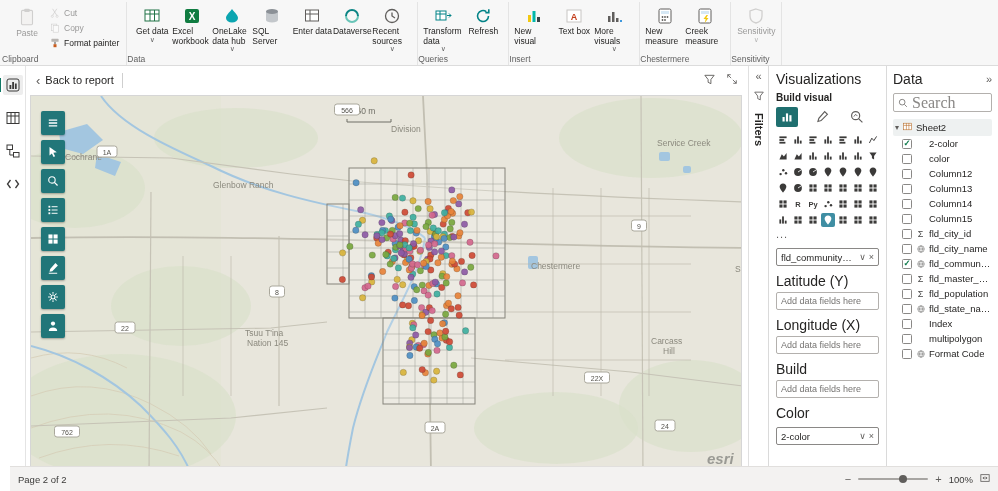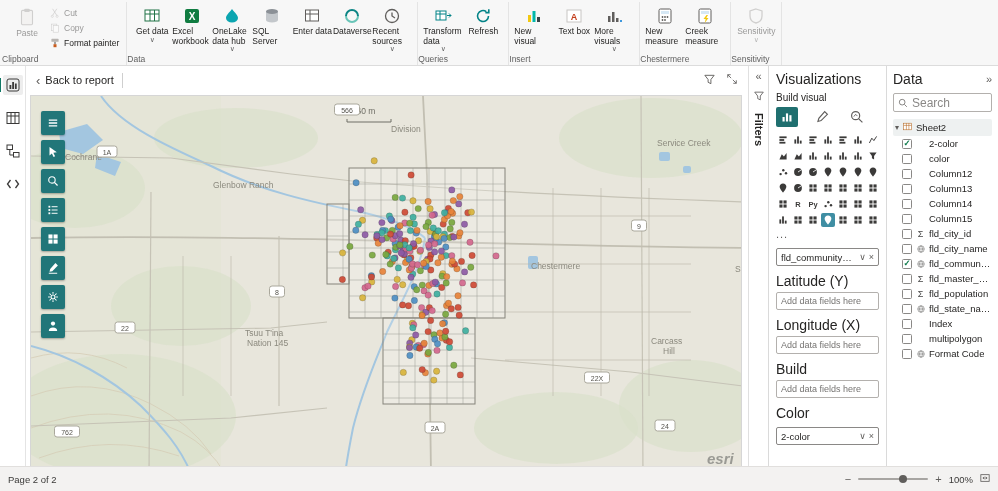--- a/index.html
+++ b/index.html
@@ -46,21 +46,21 @@
   .filters-strip{position:absolute;right:230px;top:66px;bottom:15px;width:20px;background:#fff;border-left:1px solid #e0e0e0;
     display:flex;flex-direction:column;align-items:center;padding-top:5px;gap:9px}
   .fs-collapse{font-size:11px;color:#605e5c;cursor:pointer;line-height:10px}
   .fs-title{writing-mode:vertical-rl;font-size:11px;font-weight:bold;color:#252423}
 
   
   .viz-panel{position:absolute;right:112px;top:66px;bottom:15px;width:118px;background:#fff;border-left:1px solid #dadada;
     padding:5px 7px;overflow:hidden}
   .data-panel{position:absolute;right:0;top:66px;bottom:15px;width:112px;background:#fff;border-left:1px solid #dadada;padding:5px 6px}
   .panel-title{font-size:14px;font-weight:normal;color:#252423}
-  .panel-sub{font-size:10px;font-weight:normal;color:#252423;margin-top:5px}
+  .panel-sub{font-size:10px;font-weight:bold;color:#252423;margin-top:5px}
   .dp-header{display:flex;justify-content:space-between;align-items:center}
   .dp-collapse{font-size:11px;color:#605e5c;cursor:pointer}
 
   .viz-tabs{display:flex;gap:13px;margin-top:4px;align-items:center}
   .viz-tab{width:22px;height:20px;display:flex;align-items:center;justify-content:center;border-radius:2px;cursor:pointer}
   .viz-tab.sel{background:#1f6f6f}
 
   .gallery{display:grid;grid-template-columns:repeat(7,14px);gap:2px 1px;margin-top:6px}
   .g-icon{width:14px;height:14px;display:flex;align-items:center;justify-content:center;border-radius:2px;cursor:pointer;
     font-size:7.5px;font-weight:bold;color:#3b3a39}
@@ -70,34 +70,34 @@
   .well-label{font-size:14px;color:#252423;margin:7px 0 3px}
   .chip{height:18px;border:1px solid #8a8886;border-radius:2px;background:#fff;display:flex;align-items:center;
     font-size:9.5px;padding:0 4px;gap:3px;cursor:pointer;margin-top:6px}
   .chip.noml{margin-top:0}
   .chip .nm{flex:1;overflow:hidden;text-overflow:ellipsis;white-space:nowrap}
   .chip .cv,.chip .cx{color:#605e5c;font-size:9px;flex:none;cursor:pointer}
   .well-empty{height:18px;border:1px solid #b3b0ad;border-radius:2px;background:#fff;display:flex;align-items:center;
     padding:0 4px;font-size:9px;color:#767472}
 
   .search{margin-top:6px;height:19px;border:1px solid #b3b0ad;border-radius:2px;display:flex;align-items:center;padding:0 4px;gap:4px}
-  .search input{border:none;outline:none;width:70px;font-size:12px;font-family:Liberation Sans, sans-serif;color:#252423;background:transparent}
+  .search input{border:none;outline:none;width:70px;font-size:16px;font-family:Liberation Serif, serif;color:#252423;background:transparent}
   .search input::placeholder{color:#8a8886}
 
   .tree{margin-top:7px;font-size:9.5px}
   .t-row{display:flex;align-items:center;gap:3px;height:15px;color:#252423;cursor:pointer;border-radius:2px}
   .t-table{background:#eef1f1;height:17px;padding:0 2px}
   .t-field{padding-left:9px}
   .cb{width:10px;height:10px;border:1px solid #8a8886;border-radius:1.5px;background:#fff;flex:none;display:flex;
     align-items:center;justify-content:center;font-size:8.5px;color:#0f7c4d;font-weight:bold;line-height:1}
   .f-ic{width:11px;text-align:center;color:#444;font-size:9px;flex:none;display:flex;align-items:center;justify-content:center}
   .f-name{overflow:hidden;white-space:nowrap;text-overflow:ellipsis}
 
   
-  .status{position:absolute;left:0;right:0;bottom:0;height:15px;background:#f3f2f1;border-top:1px solid #e1dfdd;
+  .status{position:absolute;left:10px;right:0;bottom:0;height:15px;background:#f3f2f1;border-top:1px solid #e1dfdd;
     display:flex;align-items:center;font-size:9.5px;color:#3b3a39;padding:12px 8px;z-index:5}
   .st-right{margin-left:auto;display:flex;align-items:center;gap:7px}
   .sl-track{width:70px;height:2px;background:#a7a5a2;position:relative;border-radius:1px;cursor:pointer}
   .sl-thumb{position:absolute;left:58%;top:-3px;width:8px;height:8px;border-radius:50%;background:#605e5c}
   .st-plus,.st-minus{font-size:11px;color:#605e5c;cursor:pointer;line-height:10px}
 </style>
 </head>
 <body>
 
 <div class="app">

